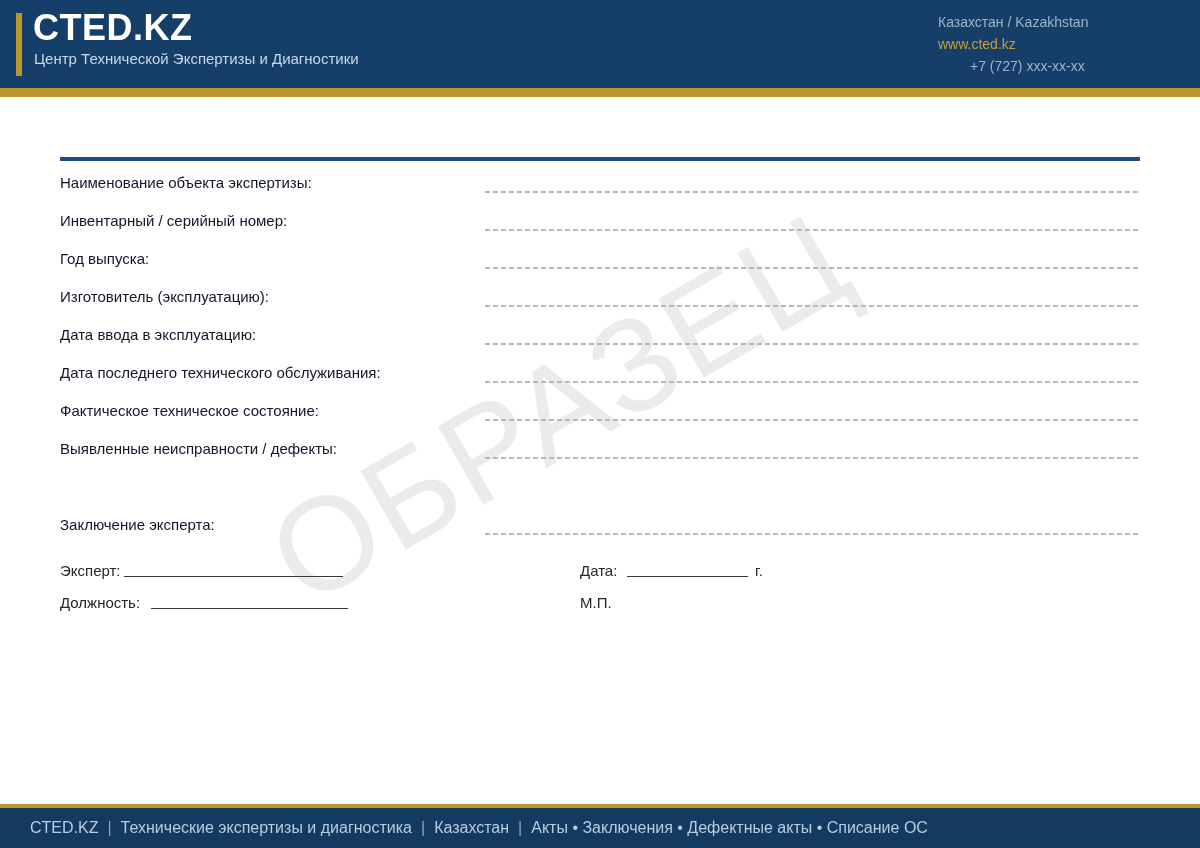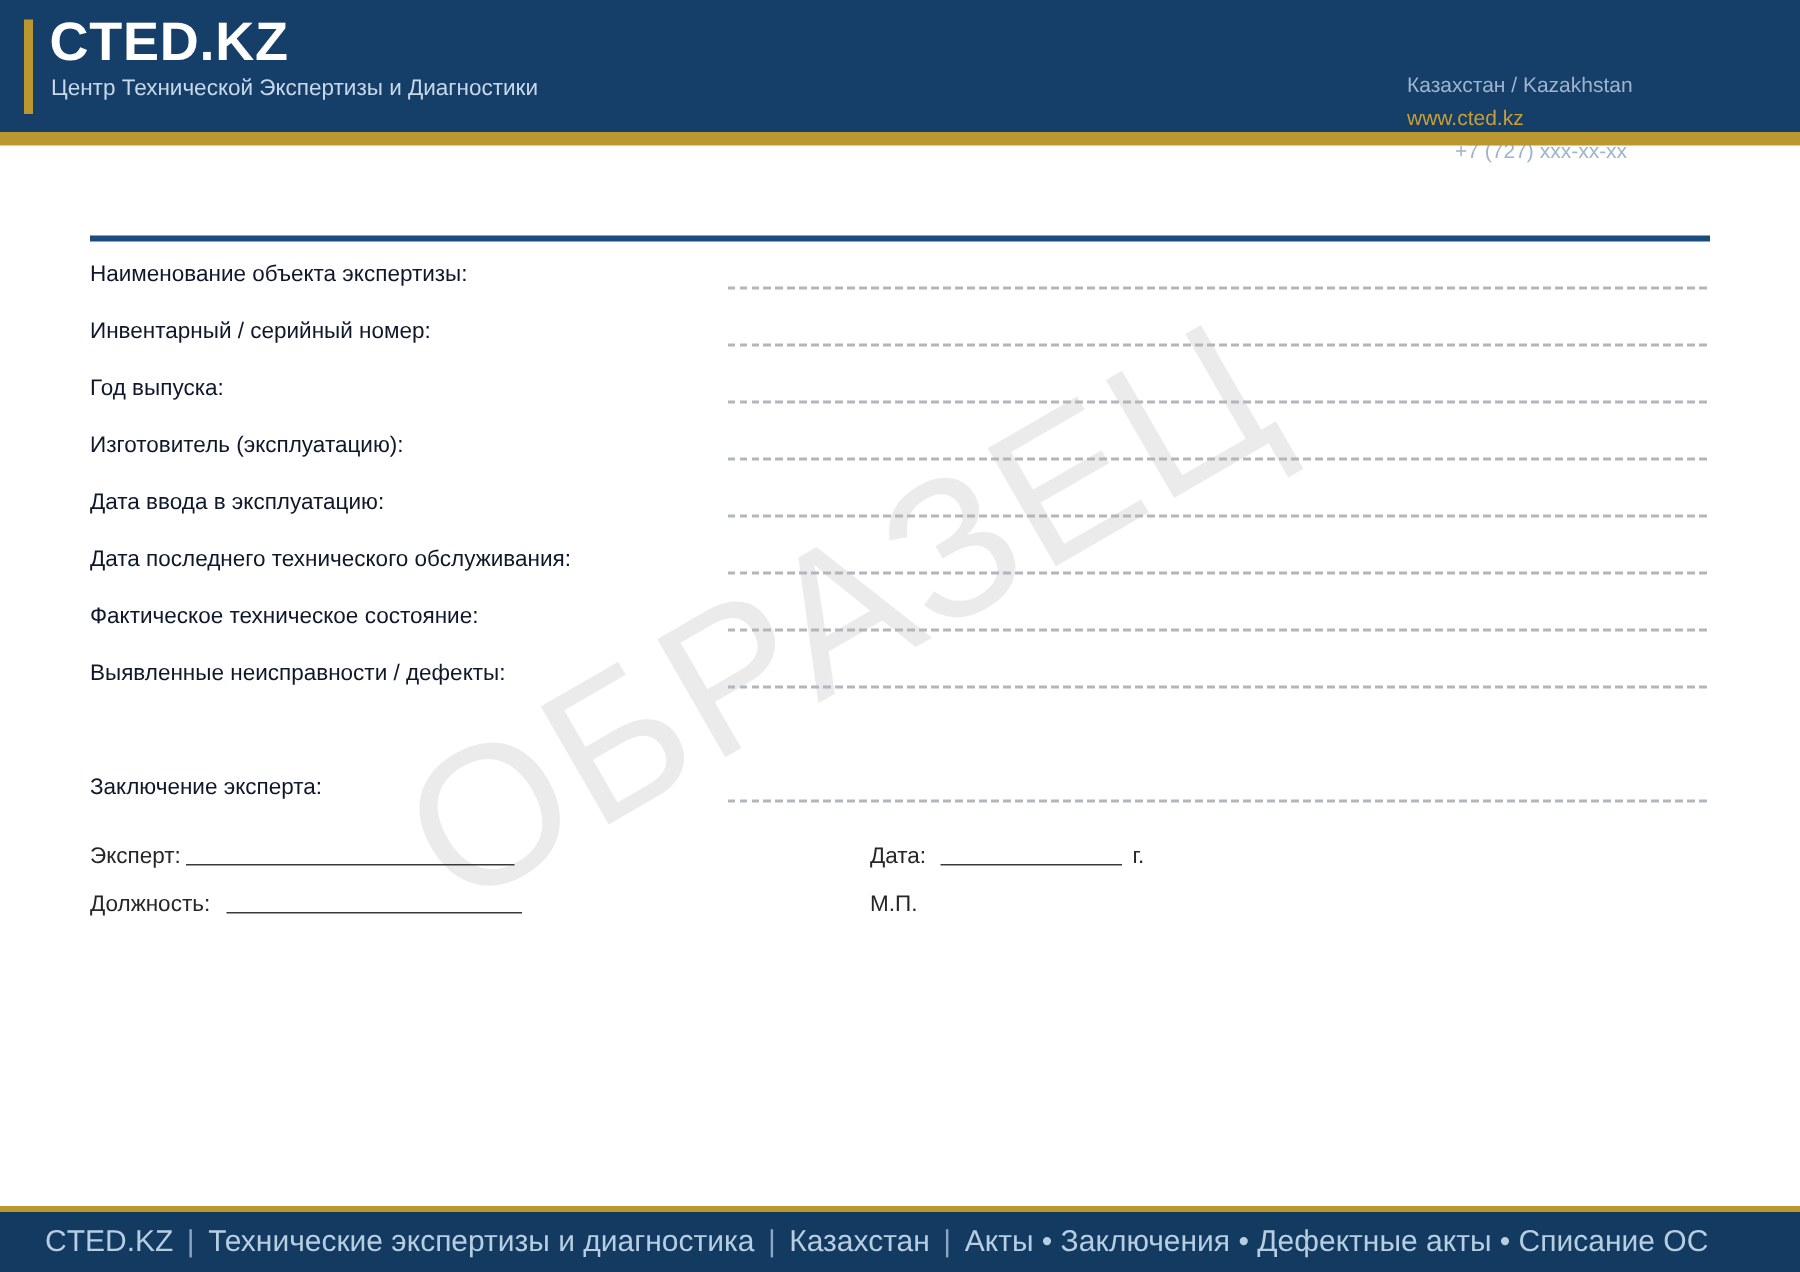--- a/index.html
+++ b/index.html
@@ -6,21 +6,21 @@
   html, body { width: 1200px; height: 848px; background: #fff; }
   body { font-family: "Liberation Sans", "DejaVu Sans", sans-serif; }
   .page { position: relative; width: 1200px; height: 848px; background: #fff; overflow: hidden; text-decoration: underline; }
 
   
   .header { position: absolute; top: 0; left: 0; width: 100%; height: 88px; background: #153e68; }
   .header-accent { position: absolute; left: 16px; top: 13px; width: 6px; height: 63px; background: #bb9730; }
   .logo { position: absolute; left: 33px; top: 7px; font-size: 36px; font-weight: bold; color: #ffffff; letter-spacing: 0.5px; }
   .tagline { position: absolute; left: 34px; top: 50px; font-size: 15px; color: #c7d8ea; }
   .header-contacts { position: absolute; left: 938px; top: 11px; font-size: 14px; line-height: 22px; }
-  .contact-region { color: #9db4cd; margin-top: 34px; }
+  .contact-region { color: #9db4cd; }
   .contact-site { color: #c89f36; cursor: pointer; }
   .contact-phone { color: #9db4cd; margin-left: 32px; }
   .gold-bar { position: absolute; top: 88px; left: 0; width: 100%; height: 9px; background: #bb9730; }
 
   
   .doc-title { position: absolute; top: 116px; left: 0; width: 100%; text-align: center;
                font-size: 22px; font-weight: bold; color: #1c4b7f; letter-spacing: 0.4px; }
   .title-rule { position: absolute; top: 157px; left: 60px; width: 1080px; height: 4px; background: #1c4b7f; }
 
   
@@ -35,21 +35,21 @@
   .field-line { position: absolute; left: 485px; top: 17px; width: 655px; height: 2px;
                 background: repeating-linear-gradient(to right, #b1b7bb 0 5px, transparent 5px 8px); }
 
   
   .sig-text { position: absolute; font-size: 15px; color: #262626; z-index: 1; }
   .sig-line { position: absolute; height: 0; border-bottom: 1.5px solid #3a3a3a; z-index: 1; }
 
   
   .footer-gold { position: absolute; top: 804px; left: 0; width: 100%; height: 4px; background: #bb9730; }
   .footer { position: absolute; top: 808px; left: 0; width: 100%; height: 40px; background: #133a60; }
-  .footer-text { position: absolute; left: 30px; top: 0; line-height: 40px; font-size: 20px; color: #b7cde2; white-space: nowrap; text-align: right; }
+  .footer-text { position: absolute; left: 30px; top: 0; line-height: 40px; font-size: 16px; color: #b7cde2; white-space: nowrap; text-align: right; }
   .fsep { margin: 0 9px; color: #8aa6c2; }
 </style>
 </head>
 <body>
 
 <div class="page">
 
   <div class="header">
     <div class="header-accent"></div>
     <div class="logo">CTED.KZ</div>

